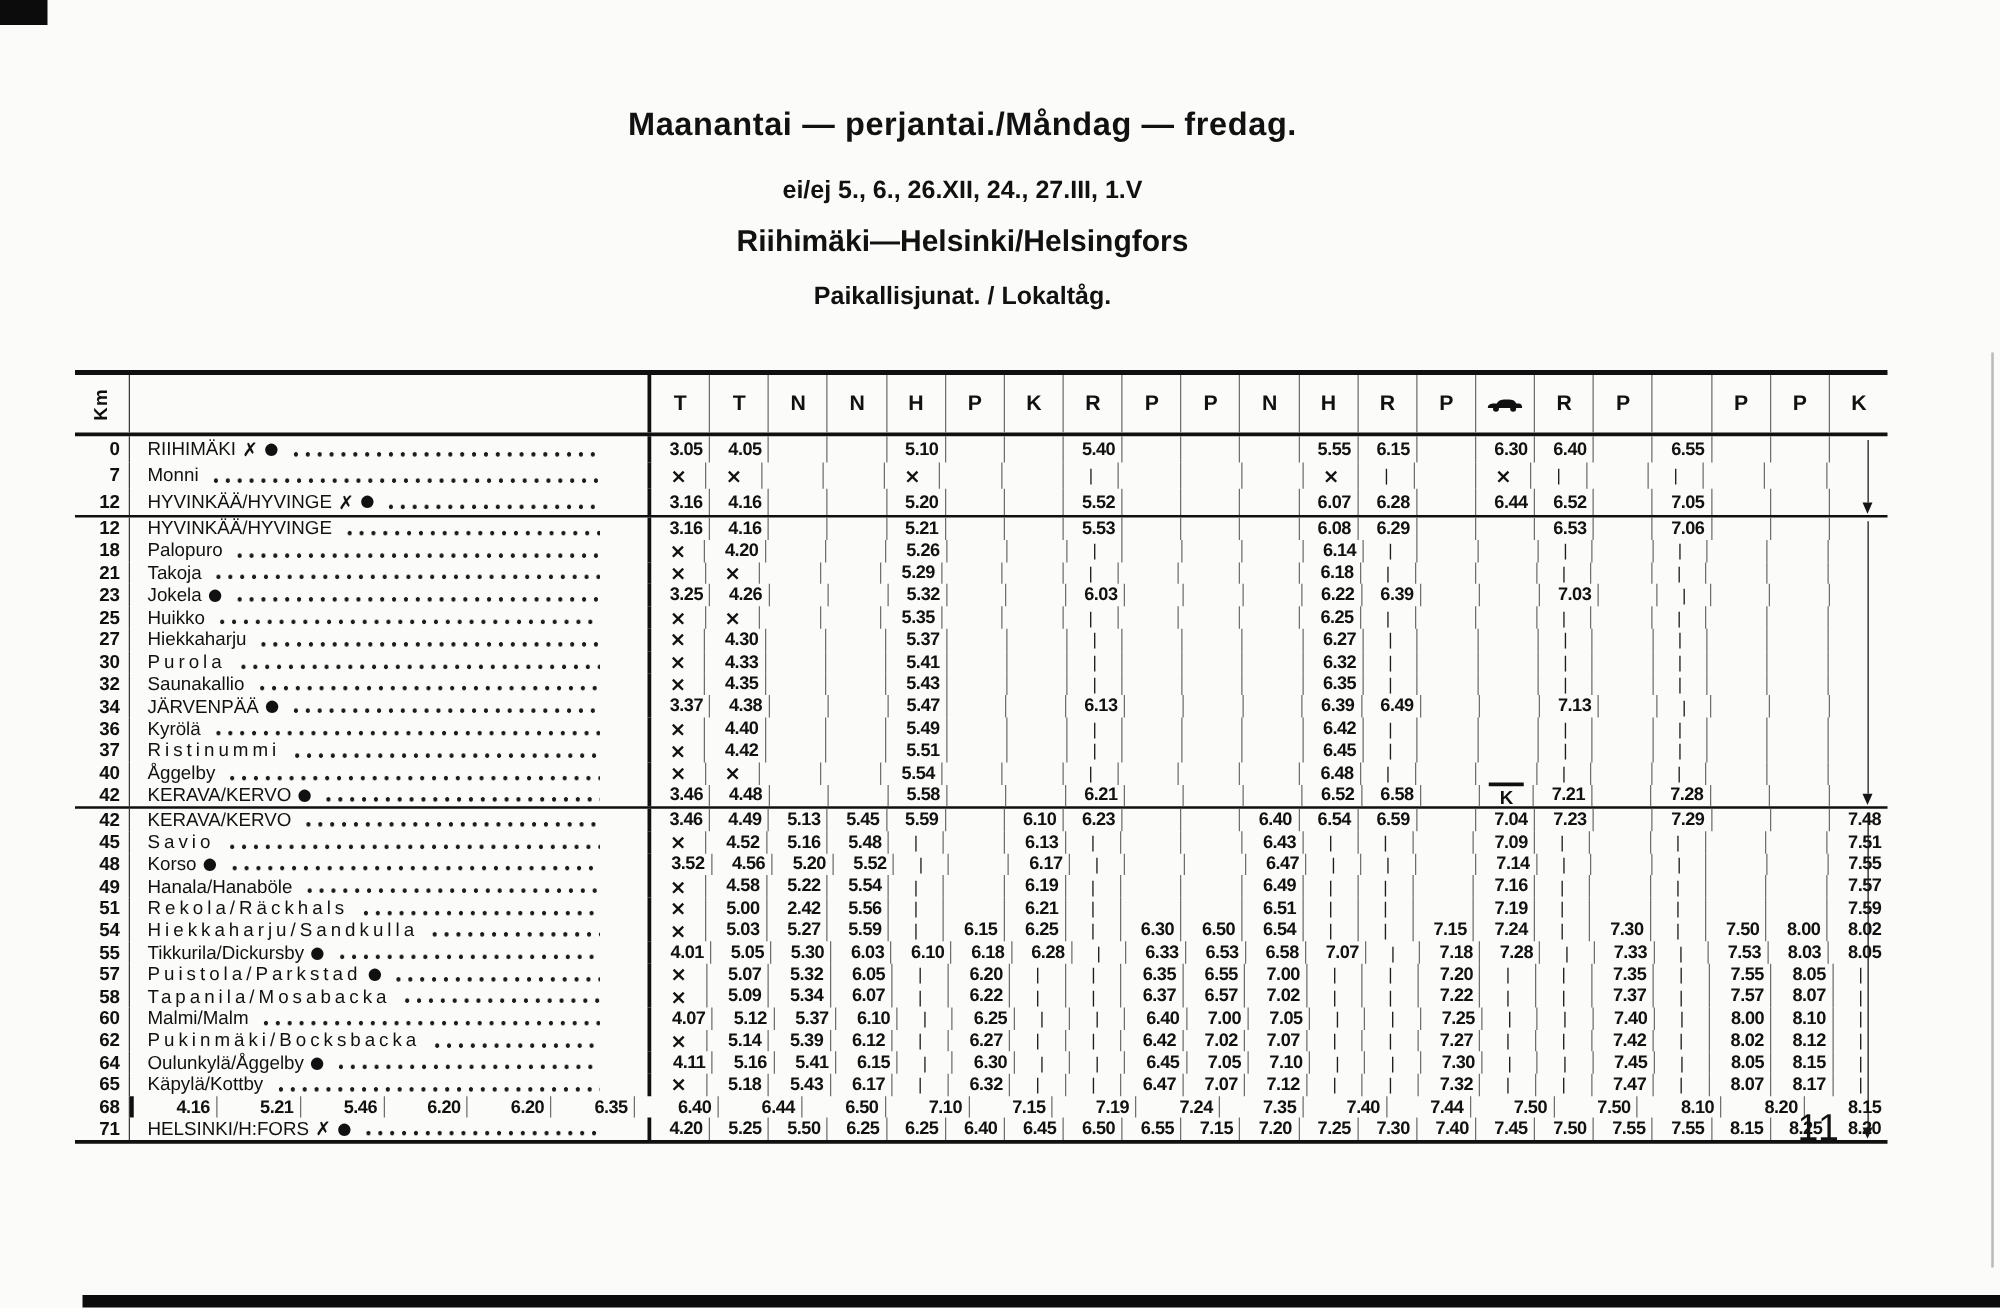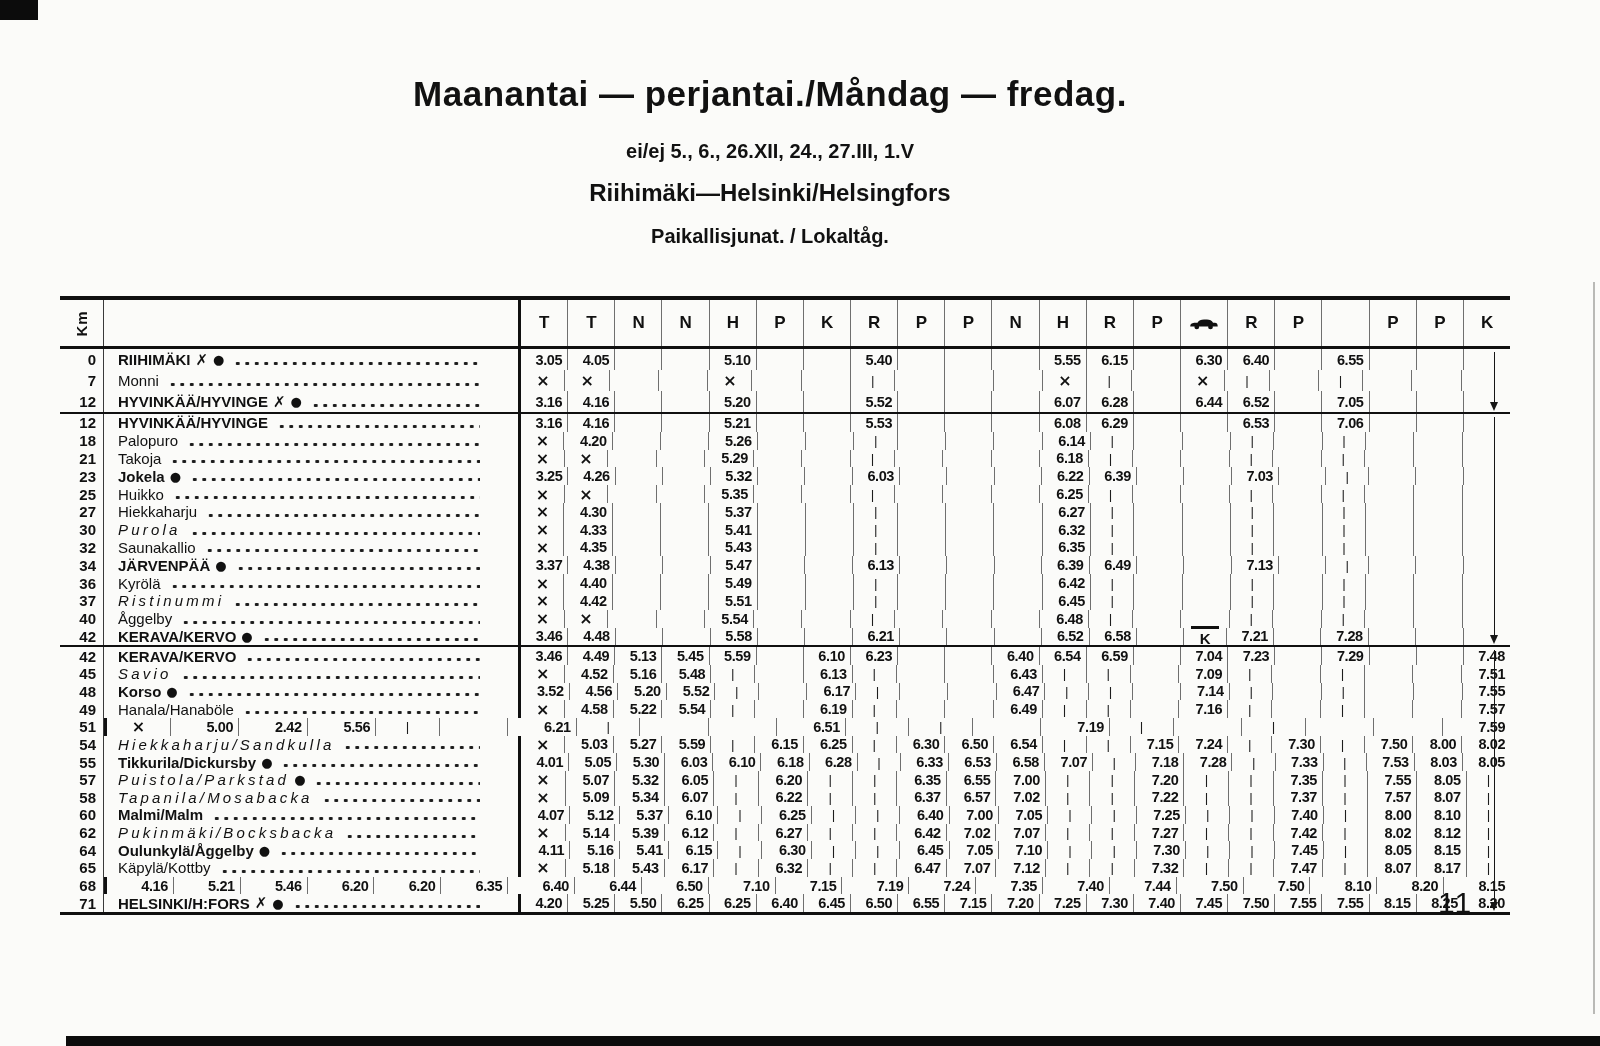--- a/index.html
+++ b/index.html
@@ -2,21 +2,21 @@
 <html><head>
 <meta charset="utf-8">
 <style>
   html,body{margin:0;padding:0;}
   body{width:1600px;height:1046px;position:relative;background:#fbfbf9;font-family:"Liberation Sans",sans-serif;color:#111;overflow:hidden;}
   .corner-mark{position:absolute;left:0;top:0;width:38px;height:20px;background:#0c0c0c;}
   .bottom-bar{position:absolute;left:66px;right:0;bottom:0;height:10px;background:#0c0c0c;}
   .edge-line{position:absolute;right:5px;top:282px;bottom:32px;width:2px;background:#b9b9b6;}
 
   .head{position:absolute;left:0;top:72px;width:1540px;text-align:center;}
-  .head h1{margin:2px;font-size:35px;font-weight:bold;letter-spacing:.5px;}
+  .head h1{margin:12px;font-size:26px;font-weight:bold;letter-spacing:.5px;}
   .head .ex{margin-top:26px;font-size:20px;font-weight:bold;}
   .head h2{margin:16px 0 0 0;font-size:24px;font-weight:bold;}
   .head .sub{margin-top:18px;font-size:20px;font-weight:bold;}
 
   .tt{position:absolute;left:60px;top:296px;width:1450px;border-top:4px solid #101010;}
   .trow{display:flex;align-items:stretch;}
   .hrow{height:46px;border-bottom:3px solid #101010;}
   .hrow .hc{display:flex;align-items:center;justify-content:center;font-weight:bold;font-size:17px;}
   .kmcell{width:44px;flex:0 0 44px;border-right:1.5px solid #3a3a3a;display:flex;align-items:center;justify-content:flex-end;padding-right:7px;box-sizing:border-box;font-weight:bold;font-size:15px;}
   .hkm{justify-content:center;padding-right:0;}
@@ -24,22 +24,22 @@
   .stcell{width:414px;flex:0 0 414px;display:flex;align-items:center;box-sizing:border-box;padding-left:14px;padding-right:30px;position:relative;}
   .tc{flex:1 1 0;border-left:1px solid #6f6f6f;display:flex;align-items:center;justify-content:flex-end;padding-right:5px;box-sizing:border-box;font-weight:bold;font-size:14.5px;letter-spacing:-.4px;white-space:nowrap;}
   .tc.first{border-left:3px solid #101010;}
   .hrow .tc{justify-content:center;padding-right:0;}
   .sec{position:relative;border-bottom:2.5px solid #101010;}
   .sec:last-child{border-bottom:3.5px solid #101010;}
   .s0 .trow{height:21px;}
   .s1 .trow{height:17.8px;}
   .s2 .trow{height:17.65px;}
   .stname{font-size:15px;white-space:nowrap;}
-  .nm-bold{font-weight:bold;text-align:right;}
-  .nm-spaced{letter-spacing:3.2px;font-style:italic;}
+  .nm-bold{font-weight:normal;text-align:right;}
+  .nm-spaced{letter-spacing:3.2px;}
   .sym{font-family:"DejaVu Sans",sans-serif;font-size:13px;margin-left:5px;}
   .sym.rest{font-size:15px;font-weight:bold;}
   .lead{flex:1;align-self:center;height:5px;margin:7px 8px 0 9px;background-image:radial-gradient(circle,#1c1c1c 1.7px,transparent 1.9px);background-size:9.5px 5px;background-repeat:repeat-x;background-position:left center;}
   .secline{position:absolute;right:15px;top:3px;bottom:10px;width:1.5px;background:#161616;}
   .secline:after{content:"";position:absolute;bottom:-9px;left:-4px;border-left:4.8px solid transparent;border-right:4.8px solid transparent;border-top:9px solid #161616;}
   .xm{font-family:"DejaVu Sans",sans-serif;font-size:16px;font-weight:bold;justify-content:center;padding-right:0;}
   .bar{font-weight:400;font-size:13.5px;color:#1d1d1d;justify-content:center;padding-right:0;}
   .kbar{justify-content:center;padding-right:0;}
   .kbar b{border-top:3.5px solid #101010;padding:1px 9px 0 9px;font-size:15px;}
   .car-svg{display:block;}
@@ -665,20 +665,24 @@
         <div class="tc">7.16</div>
         <div class="tc bar">|</div>
         <div class="tc"></div>
         <div class="tc bar">|</div>
         <div class="tc"></div>
         <div class="tc"></div>
         <div class="tc">7.57</div>
       </div>
       <div class="trow">
         <div class="kmcell">51</div>
+        <div class="stcell">
+          <div class="stname nm-spaced">Rekola/Räckhals</div>
+          <div class="lead"></div>
+        </div>
         <div class="tc first xm">×</div>
         <div class="tc">5.00</div>
         <div class="tc">2.42</div>
         <div class="tc">5.56</div>
         <div class="tc bar">|</div>
         <div class="tc"></div>
         <div class="tc">6.21</div>
         <div class="tc bar">|</div>
         <div class="tc"></div>
         <div class="tc"></div>

